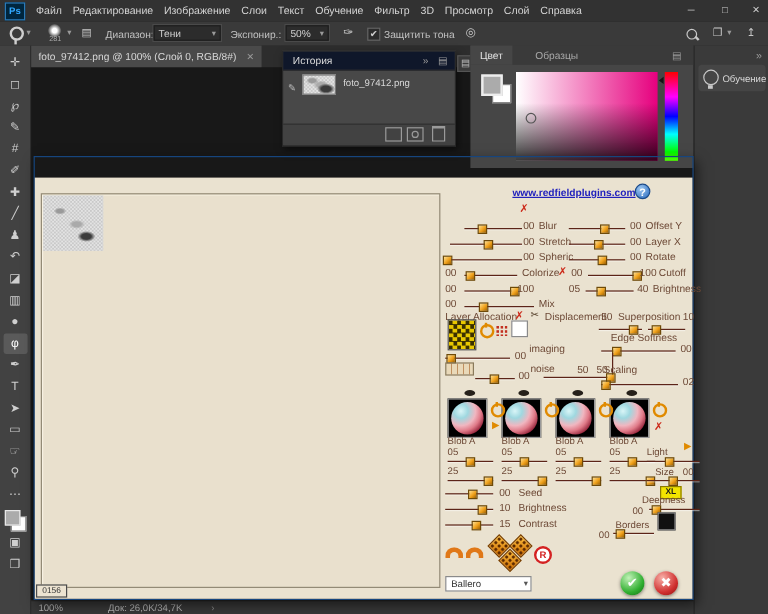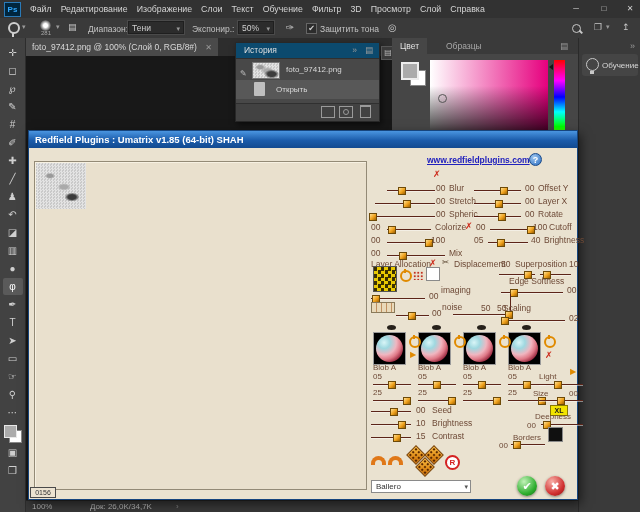--- a/index.html
+++ b/index.html
@@ -27,21 +27,21 @@
   .fgbg{position:relative;width:18px;height:18px;margin-top:3px;flex:0 0 auto}
   .fgbg .fg{position:absolute;left:0;top:0;width:11px;height:11px;background:#ababab;border:1px solid #e8e8e8}
   .fgbg .bg{position:absolute;right:0;bottom:0;width:11px;height:11px;background:#fff;border:1px solid #888}
   .tabbar{left:26px;top:38px;width:366px;height:18px;background:#2d2d2d}
   .doctab{position:absolute;left:0;top:0;height:18px;background:#4a4a4a;color:#d8d8d8;font-size:8.5px;line-height:18px;padding:0 6px;white-space:nowrap}
   .doctab .x{color:#9a9a9a;margin-left:6px;font-size:8px}
   .canvas{left:26px;top:56px;width:552px;height:444px;background:#181818}
   .statusbar{left:26px;top:500px;width:552px;height:12px;background:#383838;border-top:1px solid #262626;color:#b5b5b5;font-size:8px;line-height:12px}
   
   .hist{left:235px;top:42px;width:143px;height:78px;background:#484848;border:1px solid #282828;box-shadow:2px 3px 6px rgba(0,0,0,.5)}
-  .histhead{position:absolute;left:0;top:0;width:100%;height:15px;background:#0c4a6e;border-bottom:1px solid #303030;color:#dedede;font-size:8.5px;line-height:15px}
+  .histhead{position:absolute;left:0;top:0;width:100%;height:15px;background:#0f172a;border-bottom:1px solid #303030;color:#dedede;font-size:8.5px;line-height:15px}
   .hrow{position:absolute;left:0;width:100%;height:19px;color:#d8d8d8;font-size:8px;line-height:19px}
   .tex{background:
     radial-gradient(ellipse 10px 6px at 72% 74%, #3c3c3c 40%, rgba(60,60,60,0) 75%),
     radial-gradient(ellipse 7px 4px at 28% 28%, #9a9a9a 40%, rgba(150,150,150,0) 75%),
     radial-gradient(ellipse 9px 5px at 56% 52%, #aaaaaa 40%, rgba(170,170,170,0) 75%),
     repeating-conic-gradient(#e3e3e3 0% 25%, #c9c9c9 25% 50%);
     background-size:auto,auto,auto,3px 3px;background-color:#d9d9d9}
   .docico{width:11px;height:14px;background:#bfbfbf;border-radius:1px}
   .hfooti{position:absolute;bottom:3px;width:12px;height:10px;border:1px solid #9a9a9a}
   .cam:after{content:"";position:absolute;left:3px;top:2px;width:4px;height:4px;border:1px solid #9a9a9a;border-radius:50%}
@@ -88,21 +88,21 @@
        background:radial-gradient(circle at 30% 28%,#d9f5f7 0%,#9fd8e0 22%,#f0b6c0 45%,#e07a88 62%,#8a1830 82%,#300008 100%)}
   .xlbadge{position:absolute;width:16px;height:9px;background:#f2e400;border:1px solid #8a7a00;color:#1a1a1a;font-size:7px;font-weight:bold;text-align:center;line-height:9px}
   .bswatch{position:absolute;width:13px;height:13px;background:#101010;border:1px solid #8a8a8a}
   .arch{position:absolute;width:15px;height:9px;border:4px solid #e07818;border-bottom:none;border-radius:8px 8px 0 0;box-sizing:border-box}
   .dia{position:absolute;width:12px;height:12px;transform:rotate(45deg);border:1px solid #7a4000;
        background:radial-gradient(#5a2800 1px,transparent 1.4px),linear-gradient(135deg,#ffc040,#c86800);background-size:4px 4px,auto}
   .ricon{position:absolute;width:11px;height:11px;border-radius:50%;background:#fff;border:2px solid #d42222;color:#d42222;font-size:8px;font-weight:bold;text-align:center;line-height:11px;box-sizing:content-box}
   .okb,.cnb{position:absolute;width:20px;height:20px;border-radius:50%;color:#fff;font-size:11px;font-weight:bold;text-align:center;line-height:20px;box-shadow:0 1px 3px rgba(0,0,0,.45)}
   .okb{background:radial-gradient(circle at 35% 28%,#c2f2b8,#2fae2f 62%,#126812)}
   .cnb{background:radial-gradient(circle at 35% 28%,#f8b0a8,#d03030 62%,#8a1010)}
-  .pdrop{position:absolute;width:100px;height:13px;background:#ffffff;border:1px solid #8a8a8a;color:#333;font-size:8px;line-height:12px;padding-left:4px;box-sizing:border-box}
+  .pdrop{position:absolute;width:72px;height:13px;background:#ffffff;border:1px solid #8a8a8a;color:#333;font-size:8px;line-height:12px;padding-left:4px;box-sizing:border-box}
   .pdrop .ar{position:absolute;right:2px;top:0;color:#555;font-size:7px}
   .zoombox{position:absolute;width:26px;height:11px;background:#ece3d1;border:1px solid #4a4a4a;color:#333;font-size:7px;line-height:10px;text-align:center;box-sizing:border-box}
   .oplay{color:#e08a00;font-size:8px;line-height:8px}
 </style>
 </head>
 <body>
 
 <div class="ab menubar">
   <span class="pslogo">Ps</span>
   <span class="mi">Файл</span>
@@ -190,24 +190,20 @@
   <div class="histhead">
     <span style="position:absolute;left:8px">История</span>
     <span style="position:absolute;right:22px;color:#9a9a9a">»</span>
     <span style="position:absolute;right:6px;color:#9a9a9a">▤</span>
   </div>
   <div class="hrow" style="top:17px">
     <span class="tex" style="position:absolute;left:16px;top:2px;width:26px;height:15px;border:1px solid #777"></span>
     <span style="position:absolute;left:4px;top:4px;color:#bbb;font-size:8px">✎</span>
     <span style="position:absolute;left:50px">foto_97412.png</span>
   </div>
-  <div class="hrow" style="top:37px;background:#585858">
-    <span class="docico" style="position:absolute;left:18px;top:2px"></span>
-    <span style="position:absolute;left:40px">Открыть</span>
-  </div>
   <div style="position:absolute;left:0;bottom:0;width:100%;height:17px;background:#424242;border-top:1px solid #303030">
     <span class="hfooti" style="right:44px"></span>
     <span class="hfooti cam" style="right:26px"></span>
     <span class="hfooti trash" style="right:8px;width:9px"></span>
   </div>
 </div>
 <span class="ab" style="left:381px;top:46px;width:12px;height:12px;background:#3a3a3a;border:1px solid #555;color:#bbb;font-size:8px;line-height:12px;text-align:center">▤</span>
 
 <div class="ab cpanel">
   <div class="ctabs">
@@ -232,23 +228,20 @@
   </div>
 </div>
 
 <div class="ab statusbar">
   <span style="position:absolute;left:6px">100%</span>
   <span style="position:absolute;left:64px">Док: 26,0K/34,7K</span>
   <span style="position:absolute;left:150px;color:#888">›</span>
 </div>
 
 <div class="ab dialog">
-  <div class="dtitle">
-    <span>Redfield Plugins : Umatrix v1.85 (64-bit)   SHAH</span>
-  </div>
   <div class="dbody">
     <div class="preview">
       <span class="tex" style="position:absolute;left:1px;top:1px;width:50px;height:46px"></span>
     </div>
     <span class="zoombox" style="left:1px;top:339px">0156</span>
 
     <span class="t lnk" style="left:398px;top:8px">www.redfieldplugins.com</span>
     <span class="helpb" style="left:500px;top:5px">?</span>
     <span class="t rx" style="left:404px;top:22px">✗</span>
 
@@ -363,21 +356,21 @@
     <span class="t t2" style="left:389px;top:240px">25</span>
     <span class="t t2" style="left:434px;top:240px">25</span>
     <span class="t t2" style="left:479px;top:240px">25</span>
     <div class="sl" style="left:344px;top:248px;width:38px;--p:88%"></div>
     <div class="sl" style="left:389px;top:248px;width:38px;--p:88%"></div>
     <div class="sl" style="left:434px;top:248px;width:38px;--p:88%"></div>
     <div class="sl" style="left:479px;top:248px;width:38px;--p:88%"></div>
 
     <span class="t t2" style="left:510px;top:224px">Light</span>
     <div class="sl" style="left:510px;top:232px;width:44px;--p:42%"></div>
-    <span class="t t2" style="left:504px;top:241px">Size</span>
+    <span class="t t2" style="left:517px;top:241px">Size</span>
     <span class="t t2" style="left:540px;top:241px">00</span>
     <div class="sl" style="left:510px;top:248px;width:44px;--p:48%"></div>
     <span class="xlbadge" style="left:521px;top:257px">XL</span>
     <span class="t oplay" style="left:541px;top:220px">▶</span>
 
     <div class="sl" style="left:342px;top:259px;width:40px;--p:55%"></div>
     <span class="t" style="left:387px;top:258px">00</span>
     <span class="t" style="left:403px;top:258px">Seed</span>
     <div class="sl" style="left:342px;top:272px;width:40px;--p:75%"></div>
     <span class="t" style="left:387px;top:271px">10</span>

